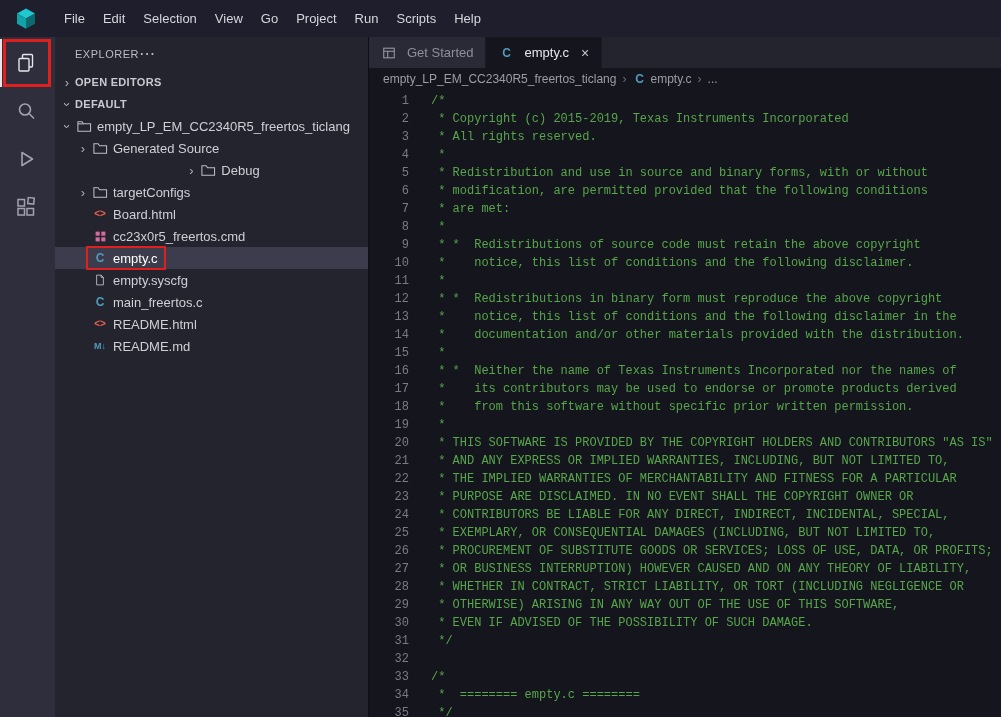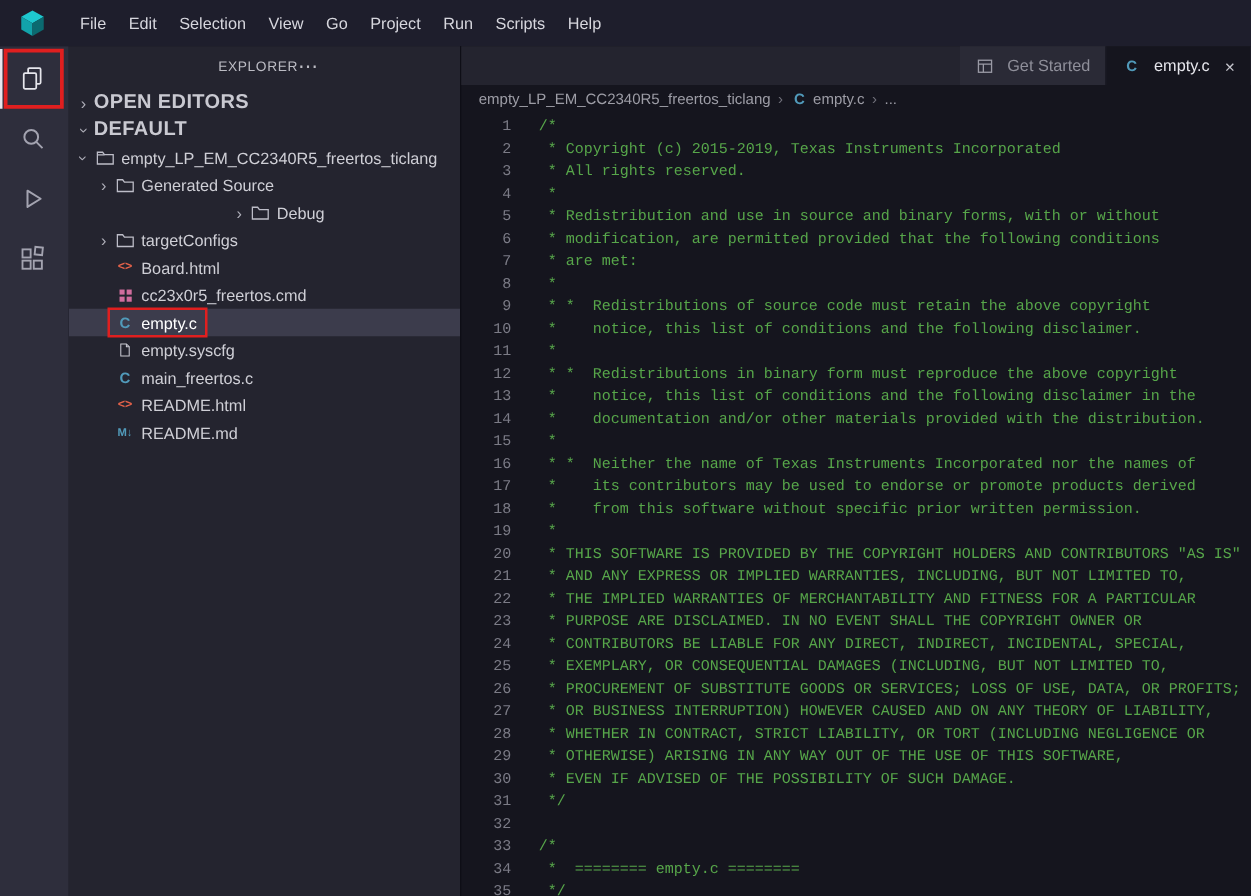--- a/index.html
+++ b/index.html
@@ -15,37 +15,37 @@
 
   .main { flex:1; display:flex; min-height:0; }
 
   
   .activitybar { width:55px; flex:0 0 55px; background:#2e2e3c; display:flex; flex-direction:column; align-items:center; padding-top:2px; }
   .activity-item { width:55px; height:48px; display:flex; align-items:center; justify-content:center; color:#a3a3b0; }
   .activity-item.active { color:#e6e6ec; box-shadow: inset 2px 0 0 #e6e6ec; }
 
   
   .sidebar { width:313px; flex:0 0 313px; background:#24242f; color:#cfcfd6; overflow:hidden; position:relative; }
-  .sidebar-header { height:34px; display:flex; align-items:center; justify-content:center; padding:0 14px 0 20px; }
+  .sidebar-header { height:34px; display:flex; align-items:center; justify-content:flex-start; padding:0 14px 0 20px; }
   .sidebar-title { font-size:11px; letter-spacing:.5px; color:#bcbcc4; }
   .more-dots { color:#bcbcc4; font-size:16px; line-height:10px; }
   .more-dots::before { content:"⋯"; }
-  .section-row { height:22px; display:flex; align-items:center; font-size:16px; font-weight:700; letter-spacing:.3px; color:#c9c9d1; padding-left:4px; }
+  .section-row { height:22px; display:flex; align-items:center; font-size:11px; font-weight:700; letter-spacing:.3px; color:#c9c9d1; padding-left:4px; }
   .chev { width:16px; flex:0 0 16px; display:inline-flex; justify-content:center; color:#aeaeb8; font-size:13px; font-weight:400; }
   .chev::before { content:"›"; display:inline-block; }
   .chev.down::before { transform:rotate(90deg); }
   .chev.spacer::before { content:""; }
   .tree-row { height:22px; display:flex; align-items:center; font-size:13px; white-space:nowrap; }
   .tree-row.selected { background:#3c3c4c; color:#ffffff; }
   .icon { width:18px; flex:0 0 18px; display:inline-flex; justify-content:center; align-items:center; margin-right:4px; }
   .ficon { font-family:"Liberation Sans","DejaVu Sans",sans-serif; line-height:1; }
 
   
   .editor-area { flex:1; min-width:0; display:flex; flex-direction:column; background:#15151e; border-left:1px solid #0e0e16; }
-  .tabbar { height:31px; flex:0 0 31px; background:#24242f; display:flex;justify-content:flex-end; }
+  .tabbar { height:31px; flex:0 0 31px; background:#24242f; display:flex; }
   .tab { display:flex; align-items:center; gap:6px; padding:0 12px; font-size:13px; color:#8f8f9a; background:#2a2a36; border-right:1px solid #1a1a24; }
   .tab.active { background:#15151e; color:#e6e6ec; }
   .tab-close { margin-left:6px; font-size:14px; color:#c5c5cd; }
   .breadcrumbs { height:22px; flex:0 0 22px; display:flex; align-items:center; padding-left:14px; font-size:12px; color:#9d9da6; gap:6px; white-space:nowrap; }
   .crumb { display:flex; align-items:center; gap:4px; }
   .crumb .icon { width:14px; flex:0 0 14px; margin-right:0; }
   .crumb-sep { color:#6f6f79; }
 
   .code { flex:1; overflow:hidden; font-family:"Liberation Mono","DejaVu Sans Mono",monospace; font-size:12px; line-height:18px; padding-top:2px; }
   .code-line { display:flex; height:18px; white-space:pre; }

